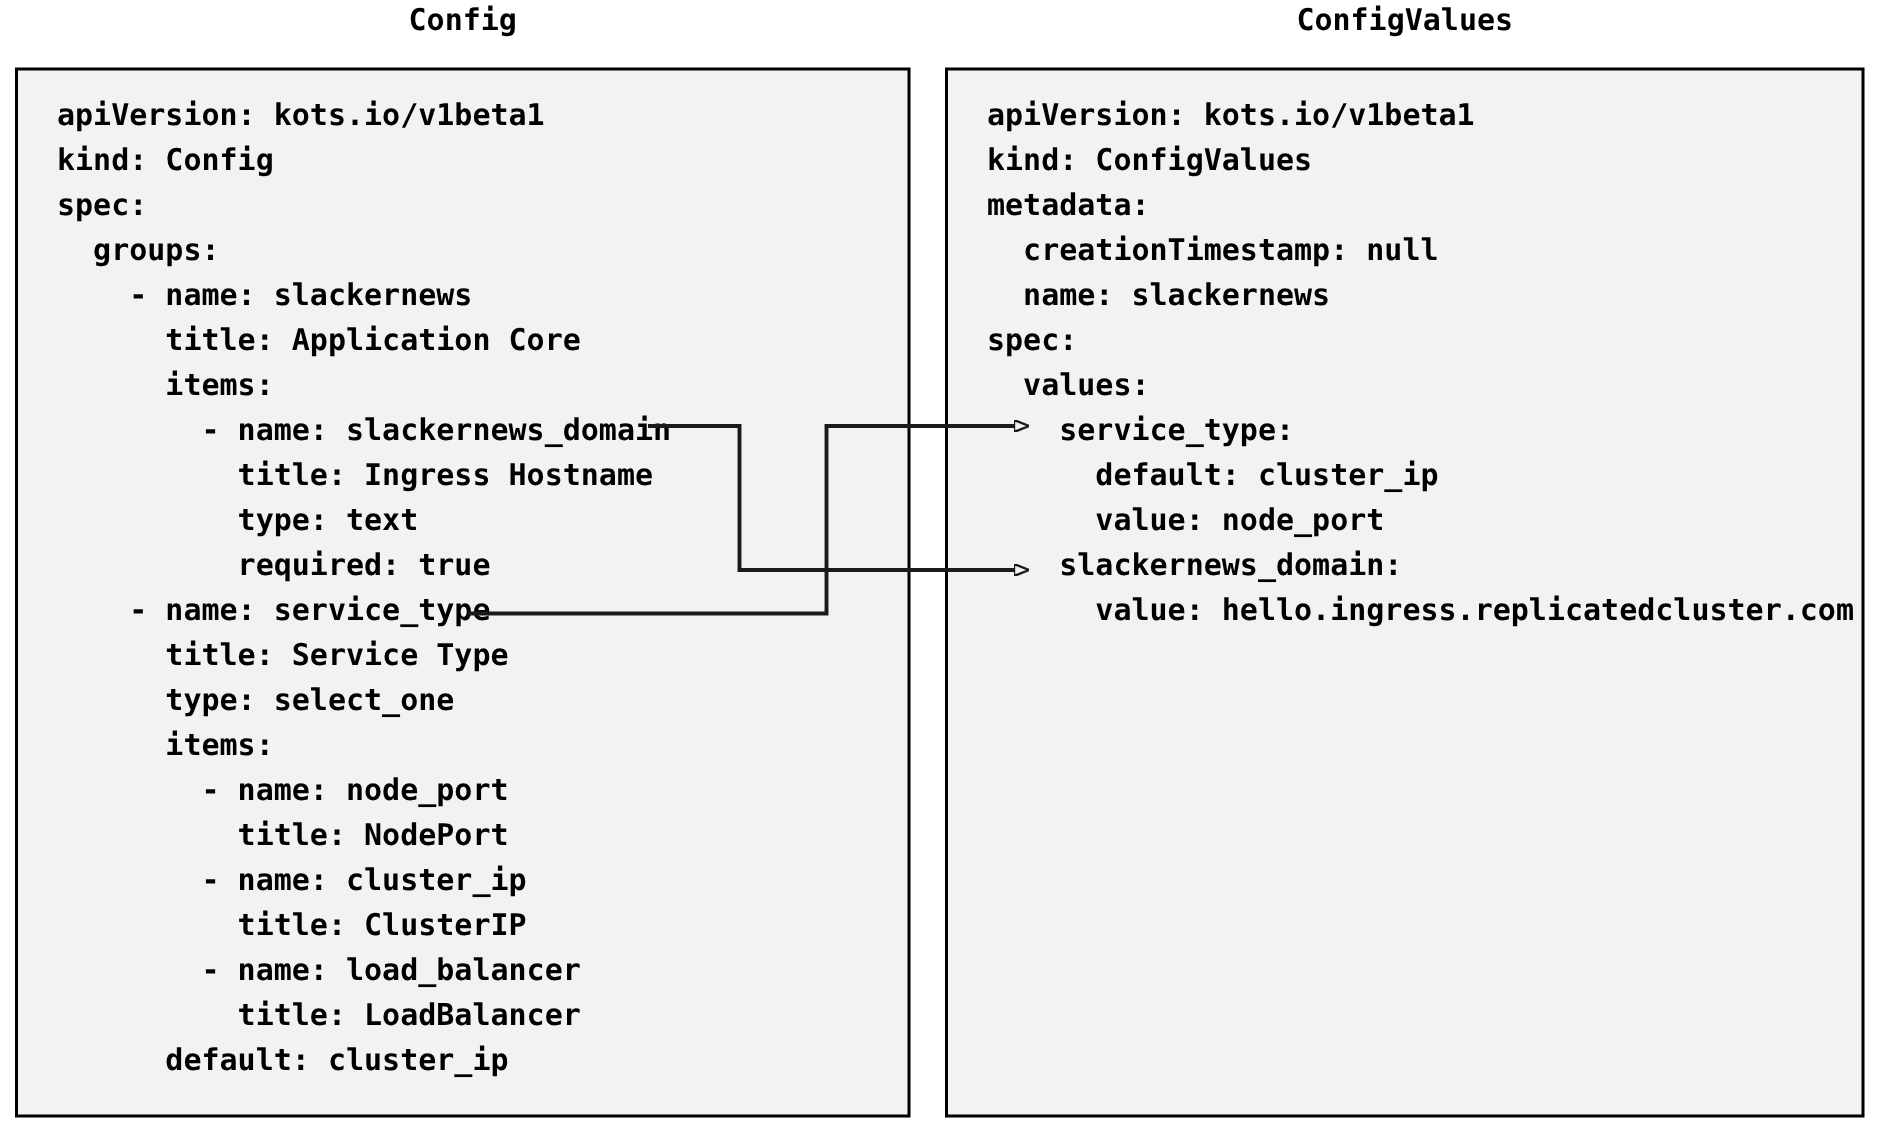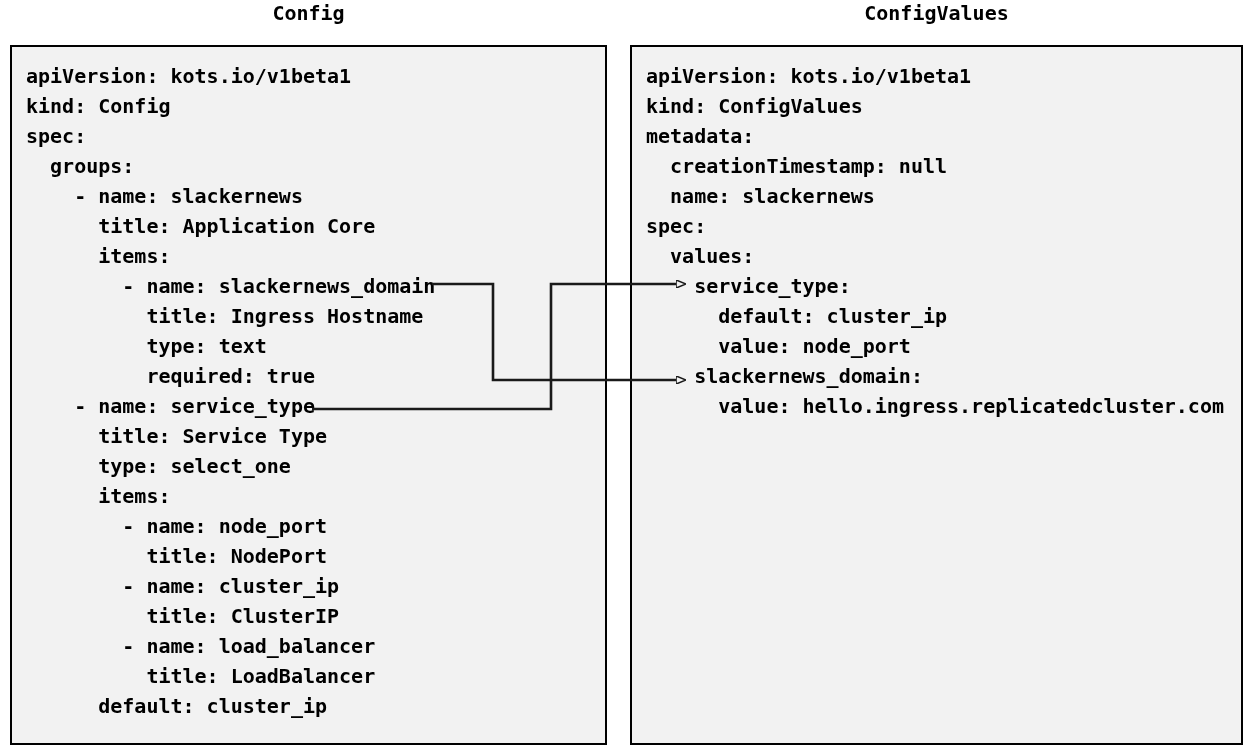--- a/index.html
+++ b/index.html
@@ -32,21 +32,21 @@
     position: absolute;
     background: #f2f2f2;
     border: 2px solid #000000;
     box-sizing: border-box;
   }
   #panel-config { left: 10px;  top: 45px; width: 597px; height: 700px; }
   #panel-values { left: 630px; top: 45px; width: 613px; height: 700px; }
 
   .code-block {
     position: absolute;
-    left: 4px;
+    left: 16px;
     top: 0;
     width: 100%;
     padding: 14px 0 0 10px;
     box-sizing: border-box;
     font-family: "DejaVu Sans Mono", "Liberation Mono", monospace;
     font-weight: bold;
     font-size: 20px;
     line-height: 30px;
     color: #000000;
     white-space: pre;

